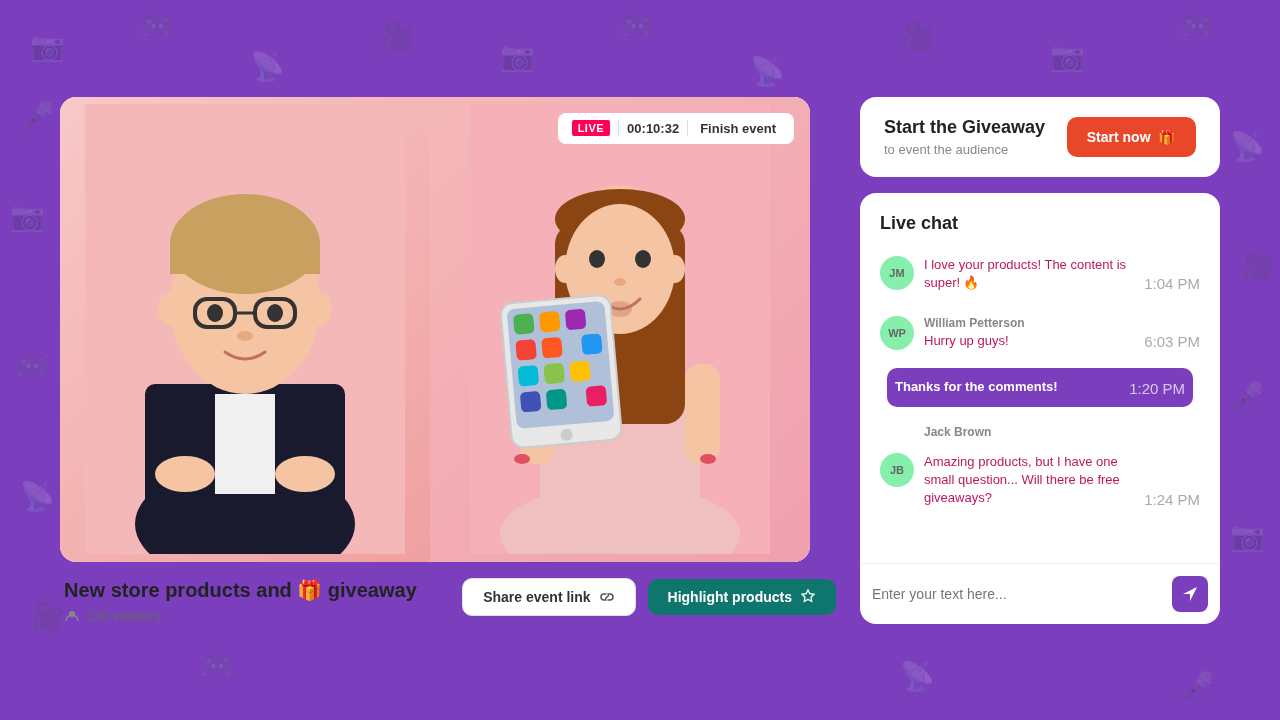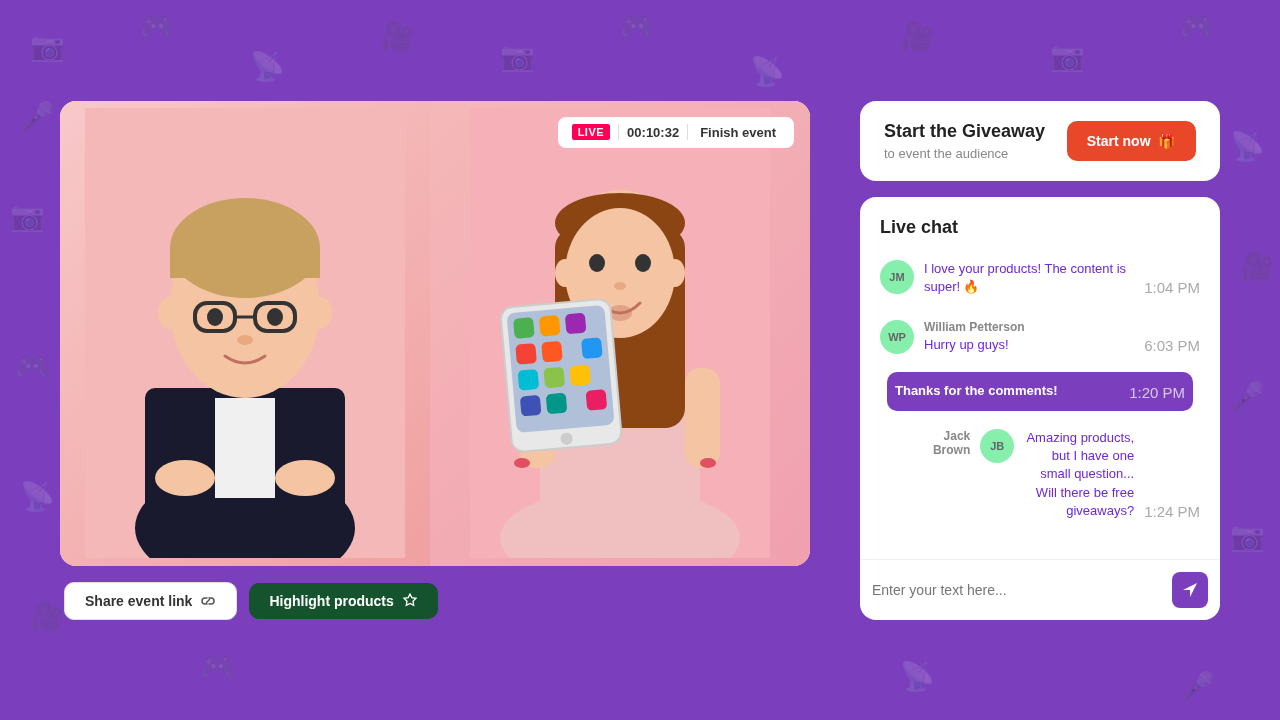--- a/index.html
+++ b/index.html
@@ -134,21 +134,21 @@
       padding: 10px 20px;
       font-size: 14px;
       font-weight: 600;
       color: #333;
       cursor: pointer;
       display: flex;
       align-items: center;
       gap: 8px;
     }
     .highlight-btn {
-      background: #14532d;
+      background: #0f766e;
       border: none;
       border-radius: 10px;
       padding: 10px 20px;
       font-size: 14px;
       font-weight: 600;
       color: white;
       cursor: pointer;
       display: flex;
       align-items: center;
       gap: 8px;
@@ -241,21 +241,21 @@
       flex: 1;
     }
     .msg-sender {
       font-size: 12px;
       font-weight: 600;
       color: #888;
       margin-bottom: 2px;
     }
     .msg-text {
       font-size: 13px;
-      color: #6d28d9;
+      color: #be185d;
       line-height: 1.4;
     }
     .msg-text.host-text {
       color: white;
       font-weight: 600;
     }
     .msg-time {
       font-size: 15px;
       color: #aaa;
       white-space: nowrap;
@@ -432,20 +432,30 @@
             <circle cx="55" cy="136" r="6" fill="#ccc"></circle>
           </g>
 
           <ellipse cx="52" cy="355" rx="8" ry="5" fill="#e05060"></ellipse>
           <ellipse cx="238" cy="355" rx="8" ry="5" fill="#e05060"></ellipse>
         </svg>
       </div>
     </div>
 
     <div class="bottom-row">
+      <div class="title-section">
+        <div class="event-title">New store products and 🎁 giveaway</div>
+        <div class="viewers-row">
+          <svg width="16" height="16" viewBox="0 0 16 16" fill="none">
+            <circle cx="8" cy="6" r="3" fill="#888"></circle>
+            <path d="M2 13c0-3.314 2.686-6 6-6s6 2.686 6 6" stroke="#888" stroke-width="1.5" fill="none"></path>
+          </svg>
+          <span class="viewers-count">120 viewers</span>
+        </div>
+      </div>
       <div class="action-buttons">
         <button class="share-btn">
           <span>Share event link</span>
           <svg width="16" height="16" viewBox="0 0 16 16" fill="none">
             <path d="M6.5 9.5L9.5 6.5M7 5H5a3 3 0 000 6h2M9 11h2a3 3 0 000-6H9" stroke="#555" stroke-width="1.5" stroke-linecap="round"></path>
           </svg>
         </button>
         <button class="highlight-btn">
           <span>Highlight products</span>
           <svg width="16" height="16" viewBox="0 0 16 16" fill="none">
@@ -493,21 +503,21 @@
           </div>
         </div>
 
         <div class="chat-msg host-msg" style="margin: 4px 15px;">
           <div class="msg-content">
             <div class="msg-text host-text">Thanks for the comments!</div>
           </div>
           <div class="msg-time host-time">1:20 PM</div>
         </div>
 
-        <div class="chat-msg" style="flex-direction:row; padding-left: 8px; text-align: right;">
+        <div class="chat-msg" style="flex-direction:column; padding-left: 8px;">
           <div style="font-size:12px;font-weight:600;color:#888;margin-left:44px;margin-bottom:4px;">Jack Brown</div>
           <div style="display:flex; align-items:flex-start; gap:10px; width:100%">
             <div class="avatar">JB</div>
             <div class="msg-content">
               <div class="msg-text">Amazing products, but I have one small question... Will there be free giveaways?</div>
             </div>
             <div class="msg-time">1:24 PM</div>
           </div>
         </div>
       </div>

